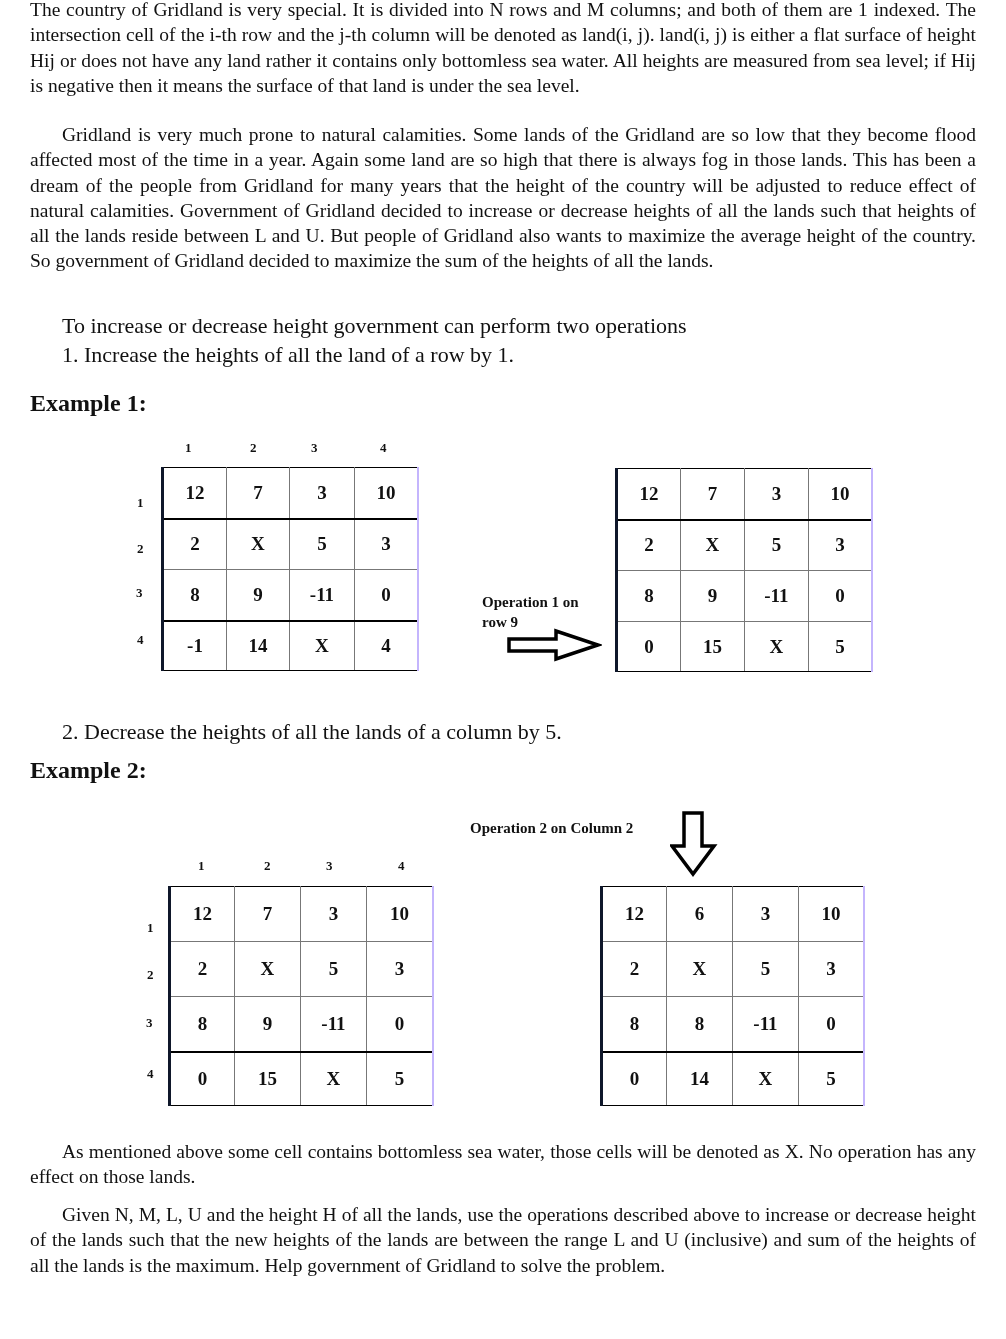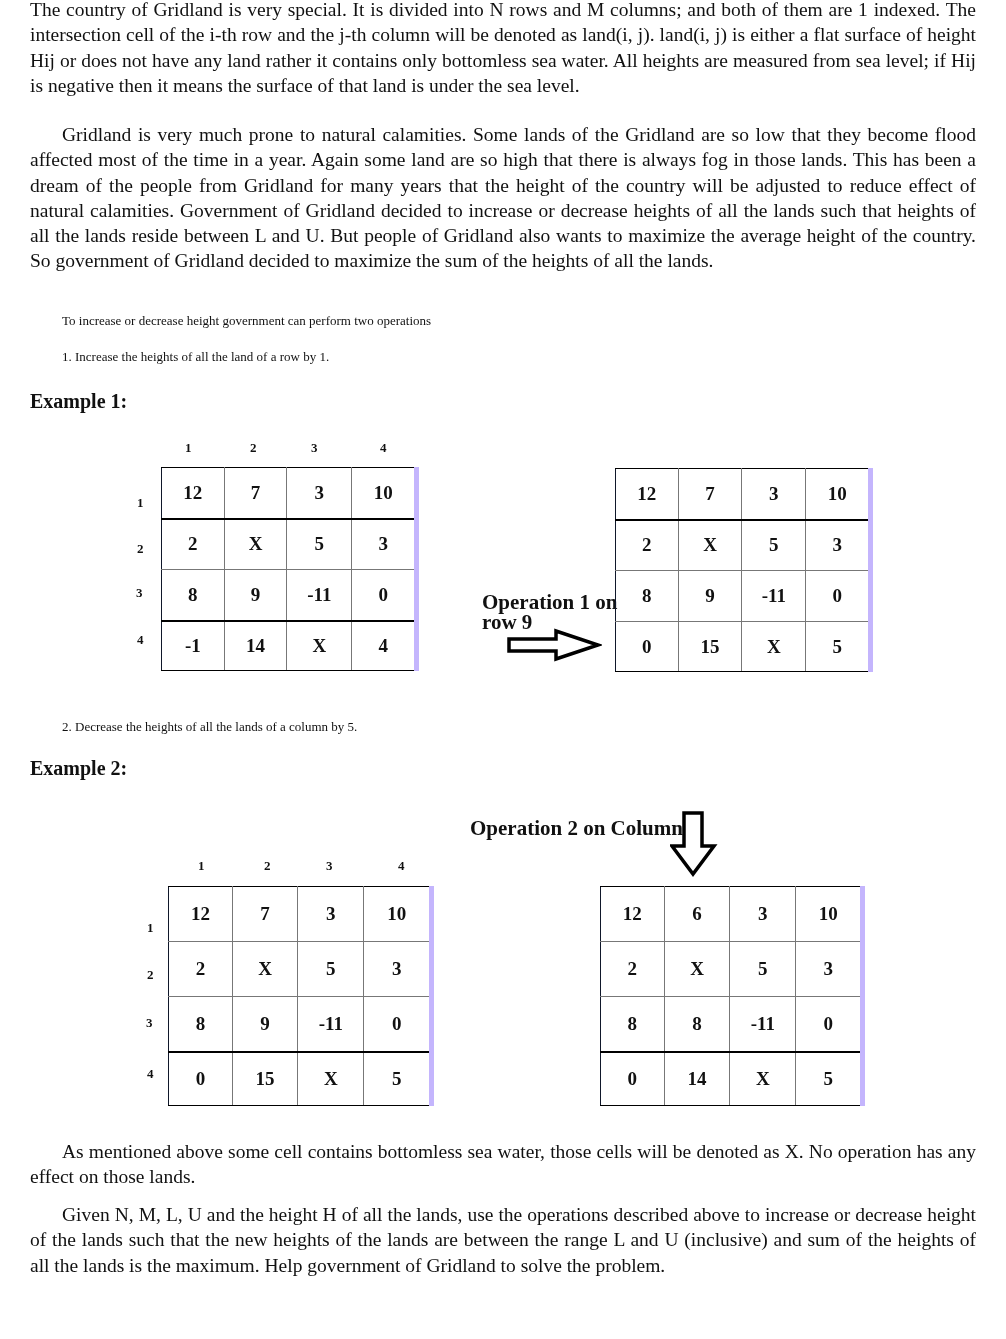--- a/index.html
+++ b/index.html
@@ -8,42 +8,42 @@
     font-family: "DejaVu Serif", "Liberation Serif", serif;
     color: #111;
   }
   .para {
     position: absolute; left: 30px; width: 946px;
     font-family: "Liberation Serif", serif;
     font-size: 19.5px; line-height: 25.3px;
     text-align: justify; margin: 0;
   }
   .indent { text-indent: 32px; }
-  .line { position: absolute; left: 62px; font-family: "Liberation Serif", serif; font-size: 13px; margin: 0; white-space: nowrap; }
-  .heading { position: absolute; left: 30px; font-family: "Liberation Serif", serif; font-weight: bold; font-size: 20px; margin: 0; }
+  .line { position: absolute; left: 62px; font-family: "Liberation Serif", serif; font-size: 22px; margin: 0; white-space: nowrap; }
+  .heading { position: absolute; left: 30px; font-family: "Liberation Serif", serif; font-weight: bold; font-size: 24px; margin: 0; }
   .grid { position: absolute; border-collapse: collapse; font-family: "Liberation Serif", serif; font-weight: bold; font-size: 19px; }
   .grid td { border: 1px solid #777; padding: 0; text-align: center; vertical-align: middle; }
   .grid .thick-top td { border-top: 2.5px solid #000; }
   .grid tr:first-child td { border-top: 1px solid #000; }
-  .grid td:first-child { border-left: 1px solid #0f172a; }
-  .grid td:last-child { border-right: 5px solid #c4b5fd; }
+  .grid td:first-child { border-left: 3px solid #0f172a; }
+  .grid td:last-child { border-right: 2px solid #c4b5fd; }
   .grid tr:last-child td { border-bottom: 1px solid #000; }
   .lbl { position: absolute; font-family: "Liberation Serif", serif; font-weight: bold; font-size: 13px; }
-  .op-label { position: absolute; font-family: "Liberation Serif", serif; font-weight: bold; font-size: 21px; line-height: 20px; }
+  .op-label { position: absolute; font-family: "Liberation Serif", serif; font-weight: bold; font-size: 15px; line-height: 20px; }
   .em { }
 </style>
 </head>
 <body>
 
 <p class="para" style="top:-3px;">The country of Gridland is very special. It is divided into N rows and M columns; and both of them are 1 indexed. The intersection cell of the i-th row and the j-th column will be denoted as land(i, j). land(i, j) is either a flat surface of height Hij or does not have any land rather it contains only bottomless sea water. All heights are measured from sea level; if Hij is negative then it means the surface of that land is under the sea level.</p>
 
 <p class="para indent" style="top:122px;">Gridland is very much prone to natural calamities. Some lands of the Gridland are so low that they become flood affected most of the time in a year. Again some land are so high that there is always fog in those lands. This has been a dream of the people from Gridland for many years that the height of the country will be adjusted to reduce effect of natural calamities. Government of Gridland decided to increase or decrease heights of all the lands such that heights of all the lands reside between L and U. But people of Gridland also wants to maximize the average height of the country. So government of Gridland decided to maximize the sum of the heights of all the lands.</p>
 
 <p class="line" style="top:313px;">To increase or decrease height government can perform two operations</p>
-<p class="line" style="top:349px;">1. Increase the heights of all the land of a row by 1.</p>
+<p class="line" style="top:342px;">1. Increase the heights of all the land of a row by 1.</p>
 <p class="heading" style="top:390px;">Example 1:</p>
 
 <div>
   <div>
     <span class="lbl" style="left:185px; top:440px;">1</span>
     <span class="lbl" style="left:250px; top:440px;">2</span>
     <span class="lbl" style="left:311px; top:440px;">3</span>
     <span class="lbl" style="left:380px; top:440px;">4</span>
   </div>
   <div>

